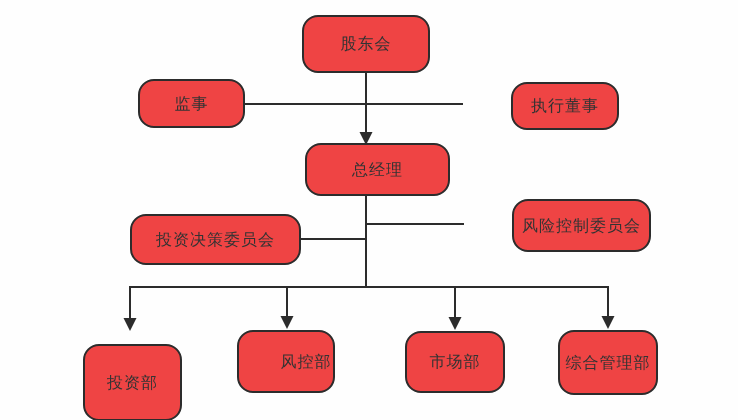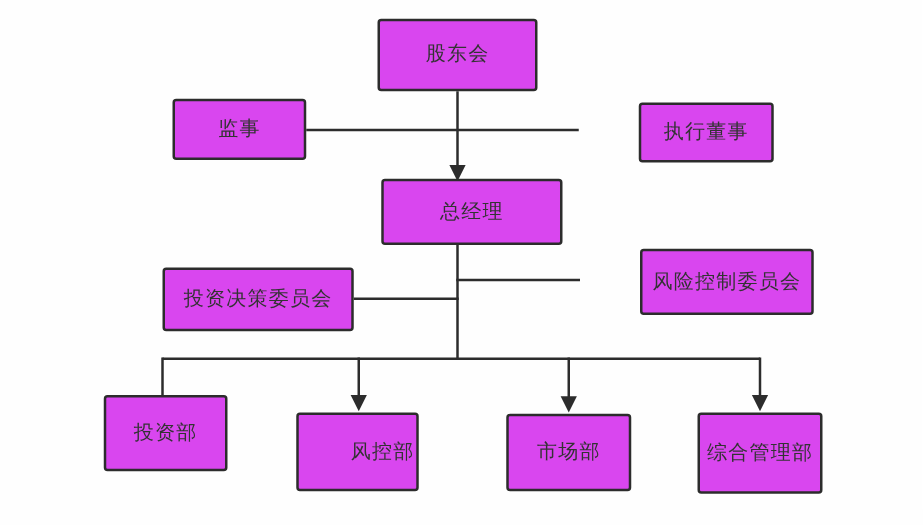--- a/index.html
+++ b/index.html
@@ -19,43 +19,43 @@
     position: absolute;
     left: 0;
     top: 0;
     width: 738px;
     height: 420px;
     z-index: 1;
   }
   .node {
     position: absolute;
     z-index: 2;
-    background: #d946ef;
+    background: #ef4444;
     border: 2px solid #2c2c2c;
-    border-radius: 3px;
+    border-radius: 16px;
     display: flex;
     align-items: center;
     justify-content: center;
     box-sizing: border-box;
   }
   .node-label {
     color: #333333;
     font-size: 16px;
     letter-spacing: 1px;
     white-space: nowrap;
     line-height: 1;
   }
   
   .n-shareholders        { left: 302px; top:  15px; width: 128px; height: 58px; }
   .n-supervisor          { left: 138px; top:  79px; width: 107px; height: 49px; }
   .n-executive-director  { left: 463px; top:  82px; width: 108px; height: 48px; margin-left: 48px; }
   .n-general-manager     { left: 305px; top: 143px; width: 145px; height: 53px; }
-  .n-investment-committee{ left: 130px; top: 214px; width: 153px; height: 51px; }
+  .n-investment-committee{ left: 130px; top: 214px; width: 171px; height: 51px; }
   .n-risk-committee      { left: 464px; top: 199px; width: 139px; height: 53px; margin-left: 48px; }
-  .n-investment-dept     { left:  83px; top: 316px; width:  99px; height: 61px; }
+  .n-investment-dept     { left:  83px; top: 344px; width:  99px; height: 77px; }
   .n-risk-dept           { left: 237px; top: 330px; width:  98px; height: 63px; padding-left: 40px; }
   .n-market-dept         { left: 405px; top: 331px; width: 100px; height: 62px; align-items: center; }
   .n-general-mgmt-dept   { left: 558px; top: 330px; width: 100px; height: 65px; }
 
   .connectors line    { stroke: #2c2c2c; stroke-width: 2; }
   .connectors polygon { fill: #2c2c2c; }
 </style>
 </head>
 <body>
 

